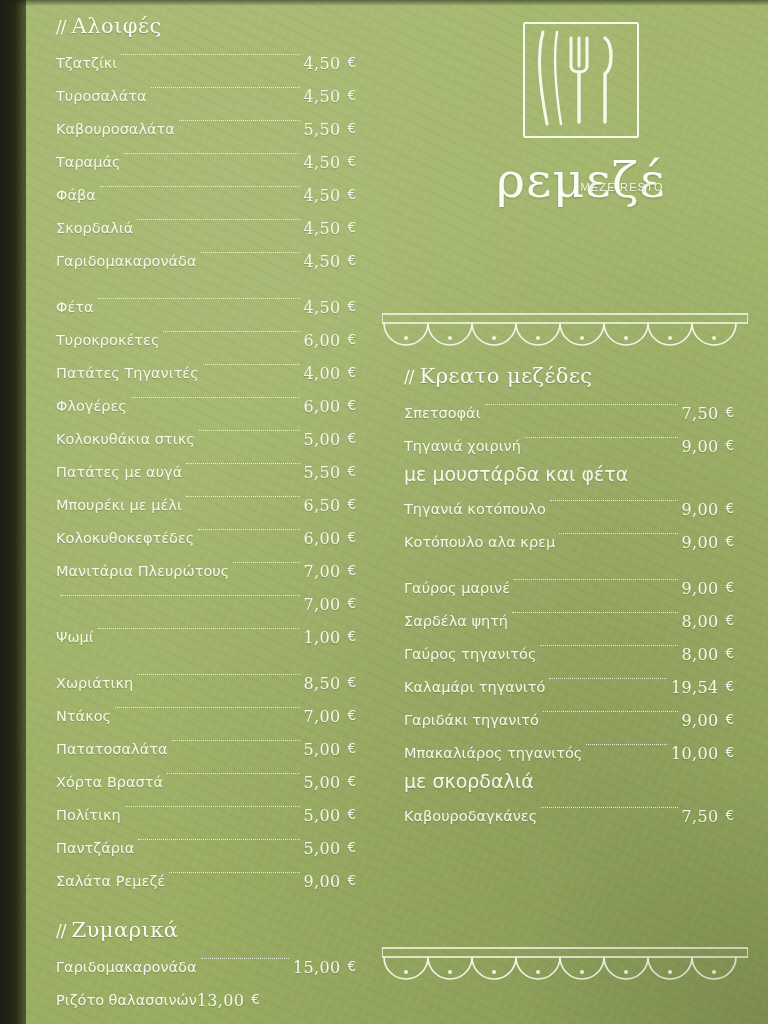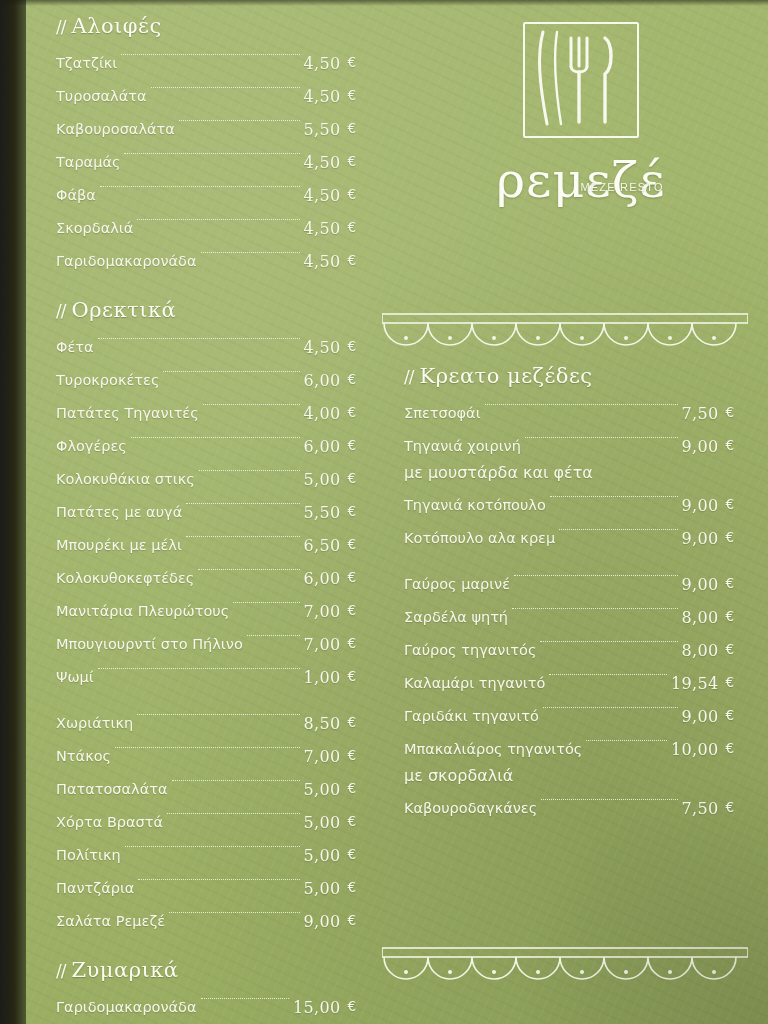--- a/index.html
+++ b/index.html
@@ -97,21 +97,21 @@
     letter-spacing: 0.3px;
   }
   .item .cur {
     flex: 0 0 auto;
     margin-left: 7px;
     font-size: 13.5px;
   }
   .item.sub {
     margin-top: -7px;
     margin-bottom: 13px;
-    font-size: 16px;
+    font-size: 19px;
   }
   .col-left .item { font-size: 14.5px; }
 
   
   .logo-wrap {
     position: absolute;
     left: 436px;
     top: 22px;
     width: 290px;
     height: 240px;
@@ -280,21 +280,20 @@
           <span class="cur">€</span>
         </div>
         <div class="item">
           <span class="name">Γαριδομακαρονάδα</span>
           <span class="dots"></span>
           <span class="price">4,50</span>
           <span class="cur">€</span>
         </div>
       </div>
       <div class="section">
-        <div class="section-title"><span class="slashes">//</span><span>Ορεκτικά</span></div>
         <div class="item">
           <span class="name">Φέτα</span>
           <span class="dots"></span>
           <span class="price">4,50</span>
           <span class="cur">€</span>
         </div>
         <div class="item">
           <span class="name">Τυροκροκέτες</span>
           <span class="dots"></span>
           <span class="price">6,00</span>
@@ -336,21 +335,20 @@
           <span class="price">6,00</span>
           <span class="cur">€</span>
         </div>
         <div class="item">
           <span class="name">Μανιτάρια Πλευρώτους</span>
           <span class="dots"></span>
           <span class="price">7,00</span>
           <span class="cur">€</span>
         </div>
         <div class="item">
-          <span class="name">Μπουγιουρντί στο Πήλινο</span>
           <span class="dots"></span>
           <span class="price">7,00</span>
           <span class="cur">€</span>
         </div>
         <div class="item">
           <span class="name">Ψωμί</span>
           <span class="dots"></span>
           <span class="price">1,00</span>
           <span class="cur">€</span>
         </div>

